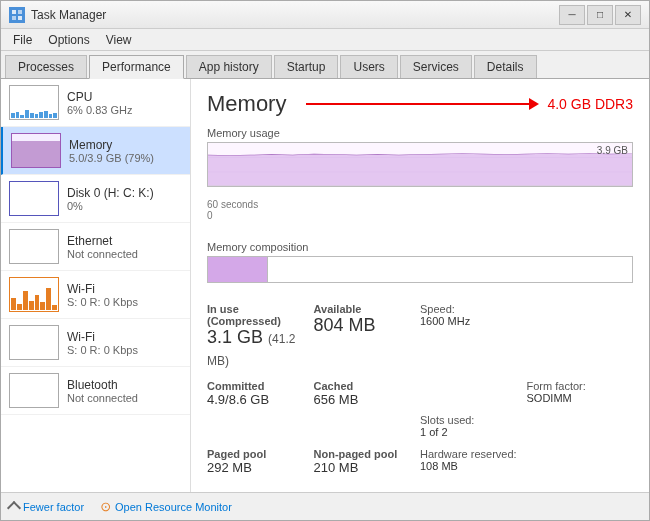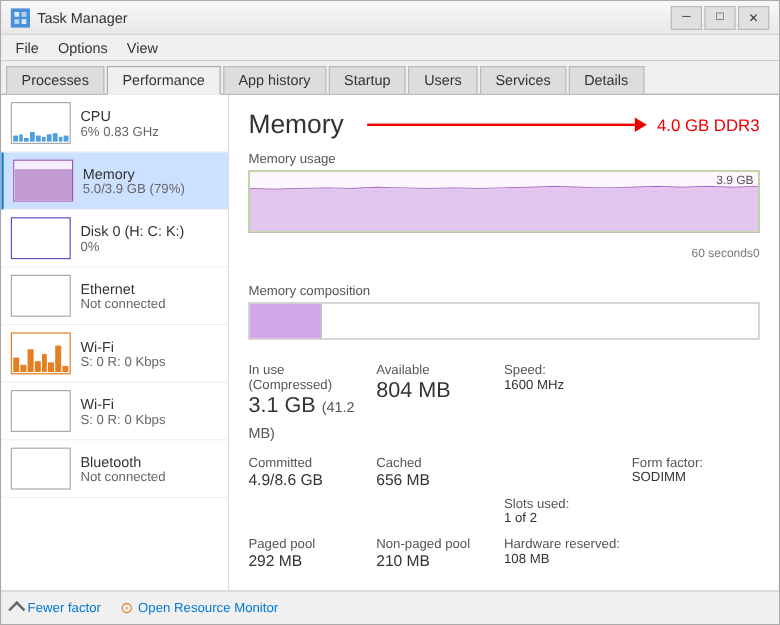--- a/index.html
+++ b/index.html
@@ -42,29 +42,29 @@
     .main { flex: 1; padding: 12px 16px; background: white; display: flex; flex-direction: column; overflow: auto; }
 
     .main-header { display: flex; align-items: center; margin-bottom: 10px; }
     .main-title { font-size: 22px; font-weight: 300; color: #333; margin-right: 20px; }
     .arrow-container { display: flex; align-items: center; flex: 1; }
     .arrow-line { height: 2px; background: #e00; flex: 1; }
     .arrow-head { width: 0; height: 0; border-top: 6px solid transparent; border-bottom: 6px solid transparent; border-left: 10px solid #e00; }
     .memory-size { font-size: 14px; color: #e00; margin-left: 8px; font-weight: 500; }
 
     .chart-label { font-size: 11px; color: #555; margin-bottom: 3px; }
-    .chart-container { border: 1px solid #bbb; background: #bef264; height: 100px; position: relative; margin-bottom: 12px; overflow: hidden; }
-
-    .time-labels { display: flex; justify-content: flex-end; font-size: 10px; color: #777; margin-bottom: 20px; }
+    .chart-container { border: 1px solid #bbb; background: #fef9c3; height: 100px; position: relative; margin-bottom: 12px; overflow: hidden; }
+
+    .time-labels { display: flex; justify-content: flex-end; font-size: 10px; color: #777; margin-bottom: 20px; flex-direction: column; }
 
     .comp-label { font-size: 11px; color: #555; margin-bottom: 3px; }
     .comp-container { border: 1px solid #bbb; background: white; height: 55px; margin-bottom: 10px; display: flex; overflow: hidden; }
     .comp-purple { width: 60px; background: #d4a8e8; border-right: 1px solid #bbb; }
     .stat-group { padding: 4px 8px 4px 0; }
-    .stat-label { font-size: 11px; color: #555; }
+    .stat-label { font-size: 11px; color: #555; font-weight: bold; }
     .stat-value { font-size: 18px; font-weight: 300; color: #333; line-height: 1.2; }
     .stat-value.small { font-size: 13px; }
 
     .stat-right-group { padding: 4px 0; }
     .stat-right-label { font-size: 11px; color: #555; }
     .stat-right-value { font-size: 11px; color: #333; }
 
     .bottom-bar { height: 28px; background: #f0f0f0; border-top: 1px solid #ccc; display: flex; align-items: center; padding: 0 8px; gap: 16px; }
     .bottom-btn { display: flex; align-items: center; gap: 4px; font-size: 11px; color: #0078d7; cursor: pointer; }
     .chevron-up { width: 10px; height: 10px; border-left: 2px solid #666; border-top: 2px solid #666; transform: rotate(45deg); margin-top: 3px; }

